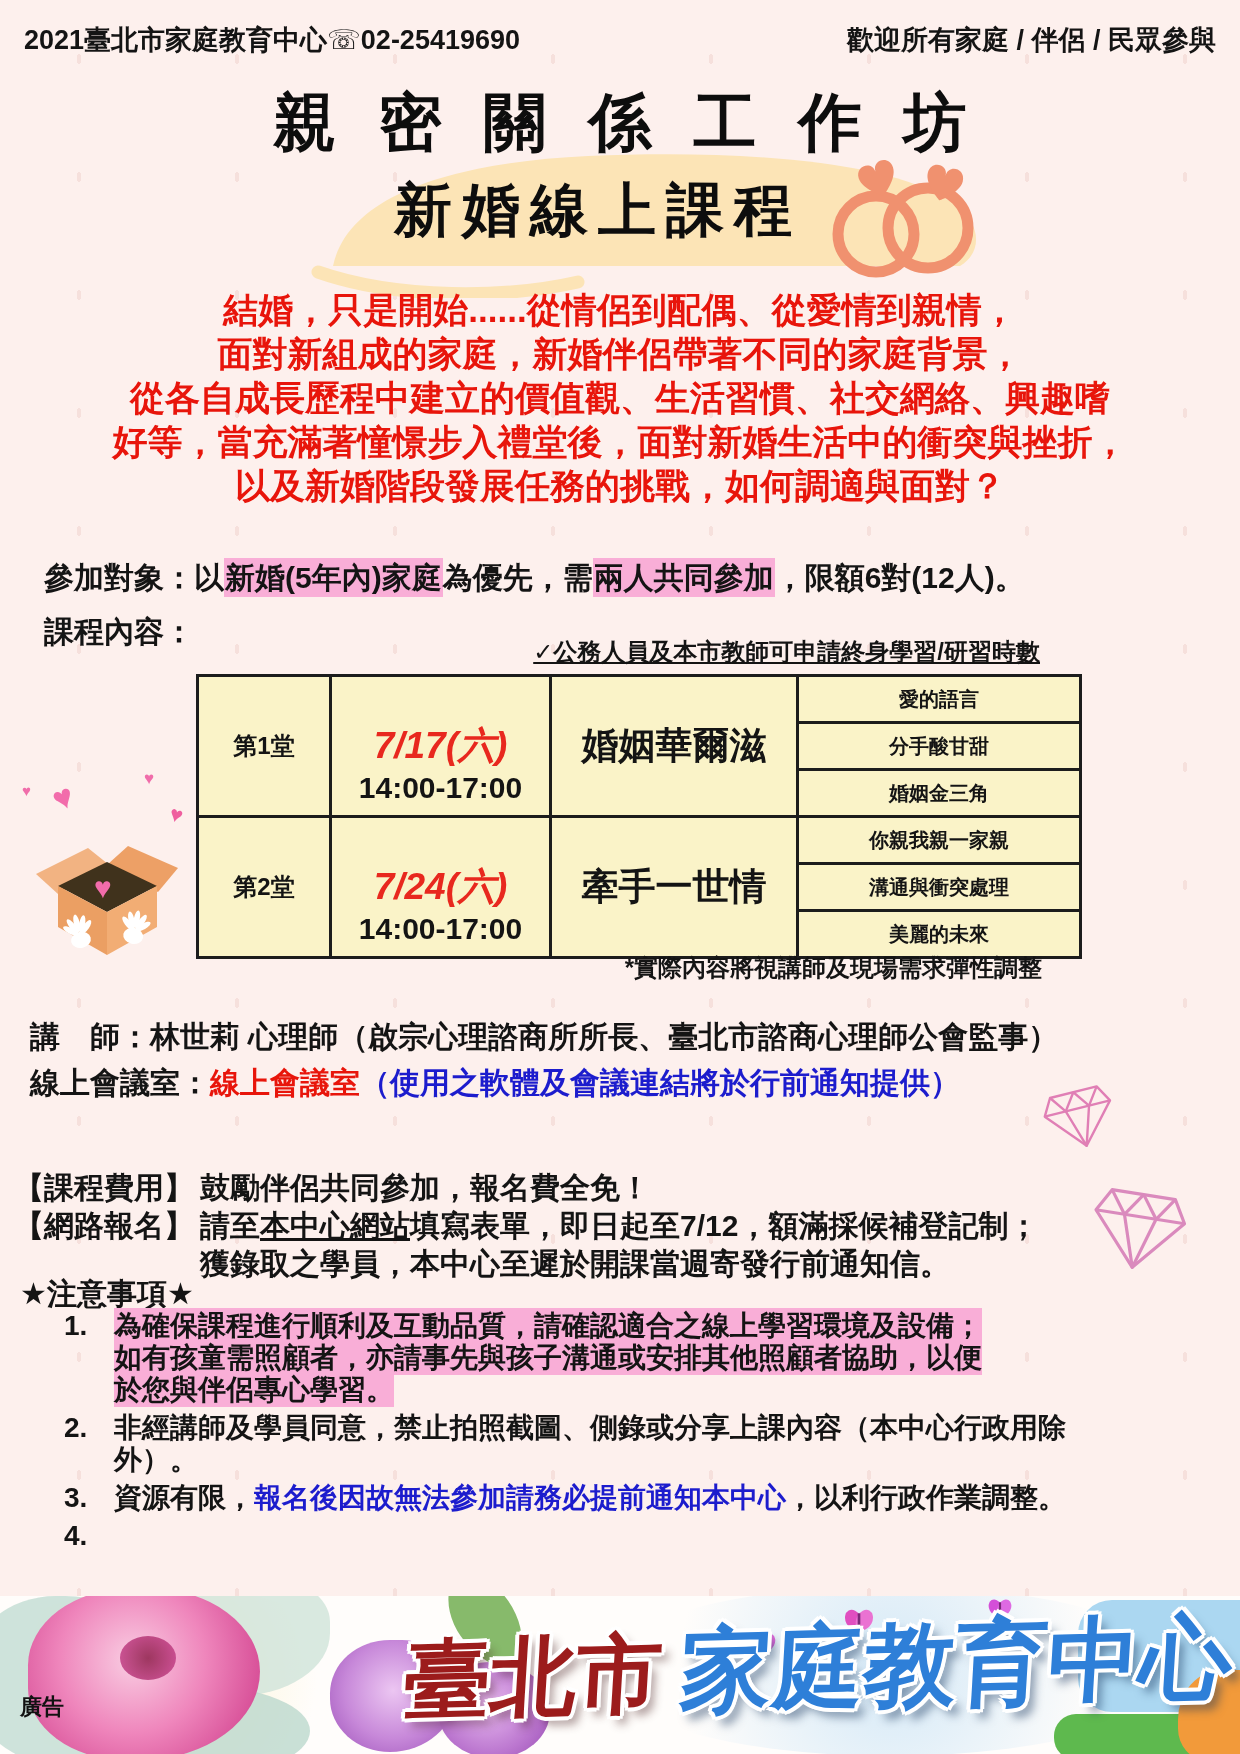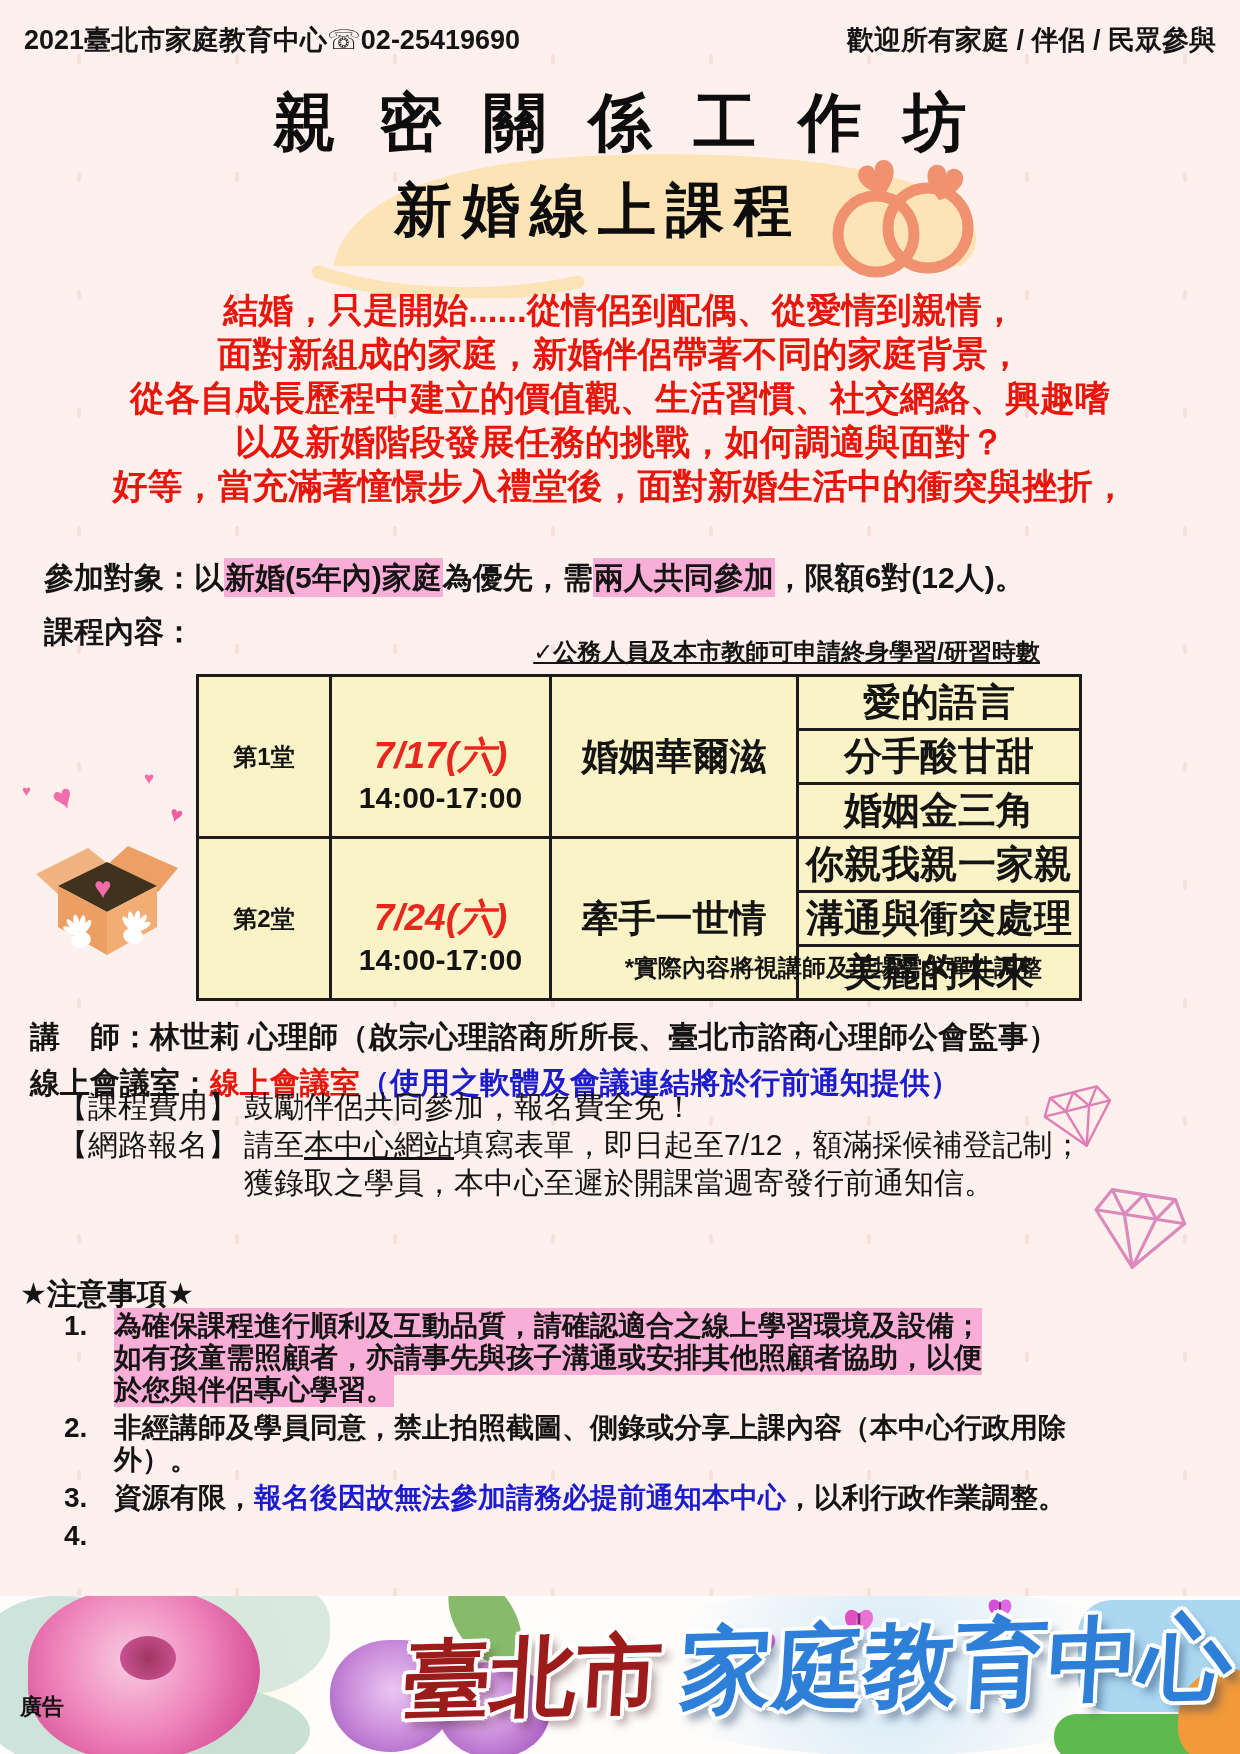--- a/index.html
+++ b/index.html
@@ -34,32 +34,32 @@
     font-size:24px;font-weight:700;text-decoration:underline;color:#141414;}
   
   .course-table{position:absolute;top:674px;left:196px;border-collapse:collapse;}
   .course-table td{border:3px solid #1c1c1c;background:#faf3c8;font-weight:700;
     text-align:center;vertical-align:middle;color:#141414;padding:0 6px;}
   .c-session{width:118px;font-size:24px;}
   .c-dt{width:205px;}
   .c-date{font-size:37px;font-weight:800;color:#e8281e;font-style:italic;margin-top:33px;}
   .c-time{font-size:30px;}
   .c-theme{width:232px;font-size:37px;}
-  .c-topic{width:268px;font-size:38px;height:44px;}
+  .c-topic{width:268px;font-size:20px;height:44px;}
   .footnote{position:absolute;top:952px;left:0;width:1042px;text-align:right;
     font-size:24px;font-weight:700;color:#141414;}
   .giftbox{position:absolute;top:752px;left:16px;}
   
   .instructor-block{position:absolute;top:1014px;left:30px;font-size:30px;font-weight:700;
     color:#141414;line-height:46px;}
   .red-text{color:#e8150b;}
   .blue-text{color:#1c1ccd;}
   .u{text-decoration:underline;}
   
-  .fee-block{position:absolute;top:1088px;left:14px;font-size:30px;font-weight:400;color:#141414;line-height:38px;margin-left:44px;}
+  .fee-block{position:absolute;top:1169px;left:14px;font-size:30px;font-weight:700;color:#141414;line-height:38px;}
   .blk-row{display:flex;}
   .blk-label{width:186px;flex:none;}
   .blk-text{max-width:1020px;}
   .indent2{padding-left:186px;}
   
   .notes-title{position:absolute;top:1274px;left:20px;font-size:30px;font-weight:700;color:#141414;}
   .notes{position:absolute;top:1310px;left:0;width:1240px;}
   .note-item{display:flex;margin-bottom:6px;}
   .note-num{width:50px;margin-left:64px;flex:none;font-size:28px;font-weight:700;color:#141414;line-height:32px;}
   .note-text{width:1000px;font-size:28px;font-weight:700;color:#141414;line-height:32px;}
@@ -126,22 +126,22 @@
     <circle cx="48" cy="92" r="38" fill="none" stroke="#f0916f" stroke-width="11"></circle>
     <circle cx="100" cy="86" r="40" fill="none" stroke="#f0916f" stroke-width="11"></circle>
     <path d="M0 6 C0 -3 12 -3 12 5 C12 -3 24 -3 24 6 C24 14 12 22 12 22 C12 22 0 14 0 6 Z" transform="translate(28,28) rotate(-18) scale(1.5)" fill="#f0916f"></path>
     <path d="M0 6 C0 -3 12 -3 12 5 C12 -3 24 -3 24 6 C24 14 12 22 12 22 C12 22 0 14 0 6 Z" transform="translate(102,22) rotate(14) scale(1.5)" fill="#f0916f"></path>
   </svg>
 
   <div class="intro">
     <div>結婚，只是開始......從情侶到配偶、從愛情到親情，</div>
     <div>面對新組成的家庭，新婚伴侶帶著不同的家庭背景，</div>
     <div>從各自成長歷程中建立的價值觀、生活習慣、社交網絡、興趣嗜</div>
+    <div>好等，當充滿著憧憬步入禮堂後，面對新婚生活中的衝突與挫折，</div>
     <div>以及新婚階段發展任務的挑戰，如何調適與面對？</div>
-    <div>好等，當充滿著憧憬步入禮堂後，面對新婚生活中的衝突與挫折，</div>
   </div>
 
   <div class="audience">
     <span>參加對象：</span><span>以</span><span class="hl">新婚(5年內)家庭</span><span>為優先，需</span><span class="hl">兩人共同參加</span><span>，限額6對(12人)。</span>
   </div>
 
   <div class="course-label">課程內容：</div>
   <div class="cert-note">✓公務人員及本市教師可申請終身學習/研習時數</div>
 
   <table class="course-table">

